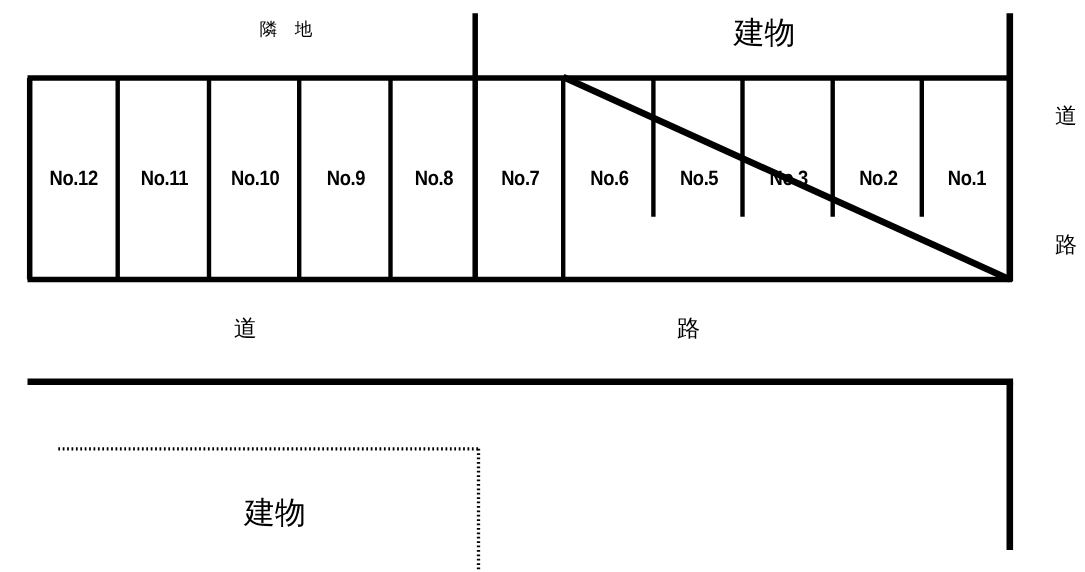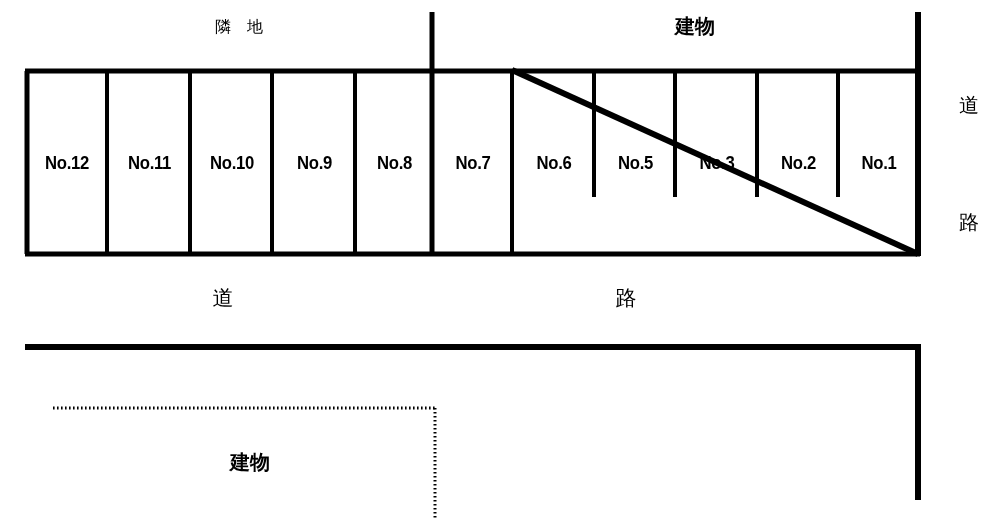--- a/index.html
+++ b/index.html
@@ -46,22 +46,22 @@
     font-size: 16px;
     font-weight: 400;
   }
   .jp-med {
     font-family: "DejaVu Sans", "Liberation Sans", sans-serif;
     font-size: 21px;
     font-weight: 400;
   }
   .jp-big {
     font-family: "DejaVu Sans", "Liberation Sans", sans-serif;
-    font-size: 20px;
-    font-weight: 700;
+    font-size: 28px;
+    font-weight: 400;
   }
   .side-char {
     font-family: "DejaVu Sans", "Liberation Sans", sans-serif;
     font-size: 20px;
     font-weight: 400;
   }
 </style>
 </head>
 <body>
 
@@ -95,21 +95,21 @@
 
     <line x1="25" y1="347" x2="921" y2="347" stroke="#000" stroke-width="6"></line>
 
     <line x1="918" y1="347" x2="918" y2="500" stroke="#000" stroke-width="6"></line>
 
     <line x1="53" y1="408" x2="437" y2="408" stroke="#000" stroke-width="3" stroke-dasharray="1.6 2.4" stroke-linecap="butt"></line>
 
     <line x1="435" y1="408" x2="435" y2="520" stroke="#000" stroke-width="3" stroke-dasharray="1.6 2.4" stroke-linecap="butt"></line>
   </svg>
 
-  <div class="lbl jp-small" style="left:179px; top:19px; width:120px; text-align:center;">隣　地</div>
+  <div class="lbl jp-small" style="left:200px; top:19px; width:120px; text-align:center;">隣　地</div>
 
   <div class="lbl jp-big" style="left:630px; top:16px; width:130px; text-align:center;">建物</div>
 
   <div class="lbl side-char" style="left:955px; top:95px; width:28px; text-align:center;">道</div>
   <div class="lbl side-char" style="left:955px; top:212px; width:28px; text-align:center;">路</div>
 
   <div class="lbl stall-label" style="left:27px; top:153px; width:80px;">No.12</div>
   <div class="lbl stall-label" style="left:109px; top:153px; width:81px;">No.11</div>
   <div class="lbl stall-label" style="left:192px; top:153px; width:80px;">No.10</div>
   <div class="lbl stall-label" style="left:274px; top:153px; width:81px;">No.9</div>

